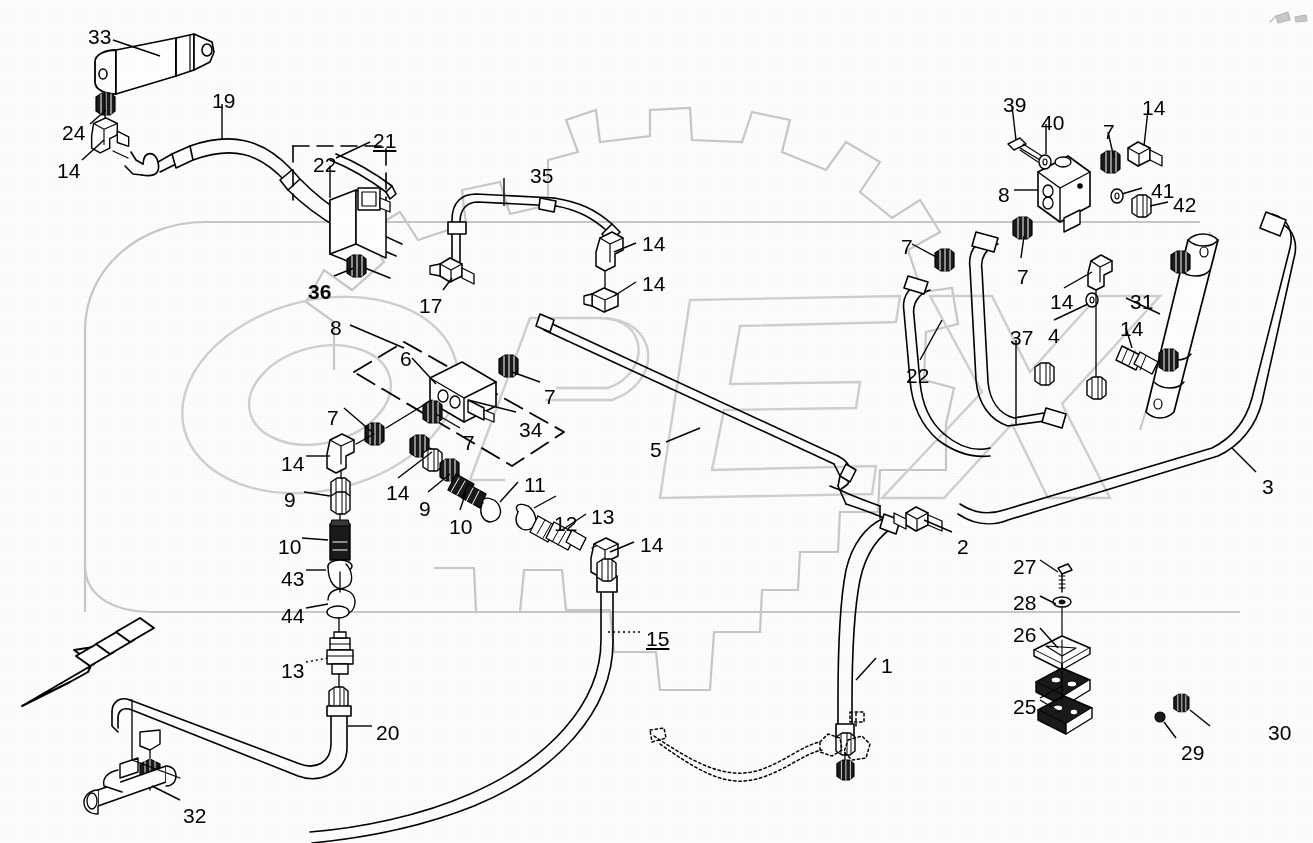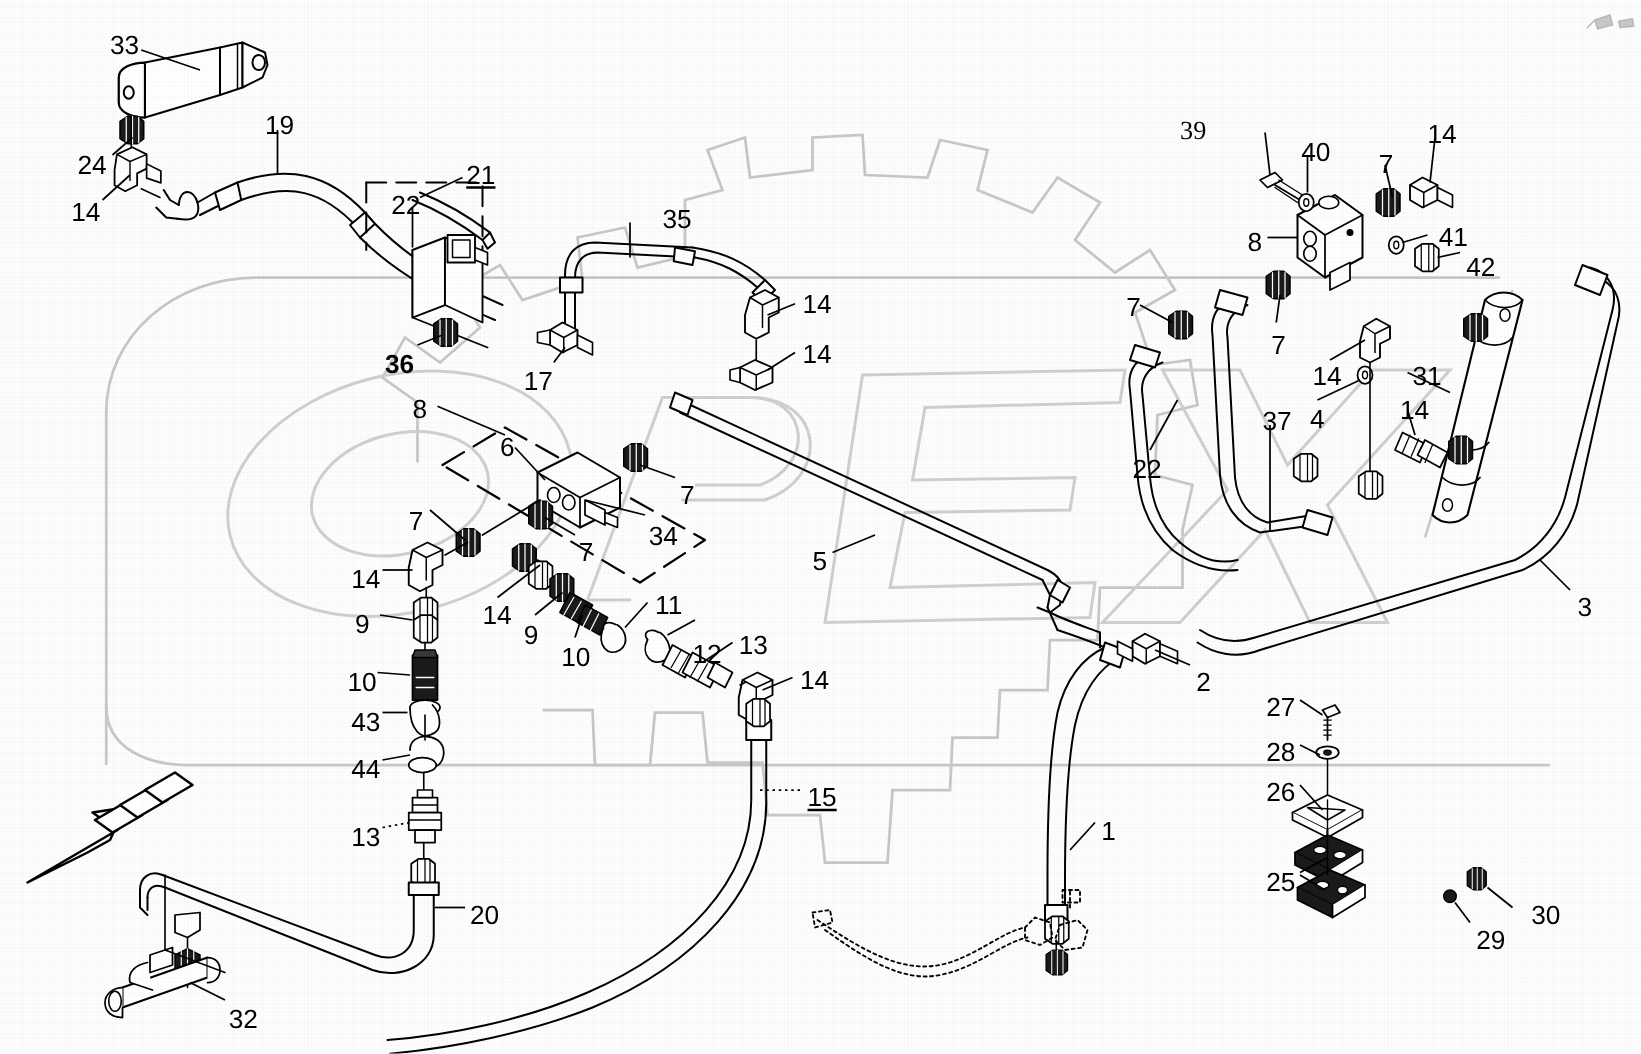--- a/index.html
+++ b/index.html
@@ -580,37 +580,37 @@
       <div class="lbl" style="left: 640px; top: 534px;">14</div>
       <div class="lbl" style="left: 281px; top: 568px;">43</div>
       <div class="lbl" style="left: 281px; top: 605px;">44</div>
       <div class="lbl" style="left: 281px; top: 660px;">13</div>
       <div class="lbl" style="left: 376px; top: 722px;">20</div>
       <div class="lbl" style="left: 183px; top: 805px;">32</div>
       <div class="lbl" style="left: 646px; top: 628px; text-decoration: underline;">15</div>
       <div class="lbl" style="left: 650px; top: 439px;">5</div>
       <div class="lbl" style="left: 881px; top: 655px;">1</div>
       <div class="lbl" style="left: 957px; top: 536px;">2</div>
-      <div class="lbl" style="left: 944px; top: 94px; font-family: Liberation Serif, serif;">39</div>
+      <div class="lbl" style="left: 1003px; top: 94px;">39</div>
       <div class="lbl" style="left: 1041px; top: 112px;">40</div>
       <div class="lbl" style="left: 1103px; top: 121px;">7</div>
       <div class="lbl" style="left: 1142px; top: 97px;">14</div>
       <div class="lbl" style="left: 998px; top: 184px;">8</div>
       <div class="lbl" style="left: 1107px; top: 180px; margin-left: 44px;">41</div>
-      <div class="lbl" style="left: 1173px; top: 204px;">42</div>
+      <div class="lbl" style="left: 1173px; top: 194px;">42</div>
       <div class="lbl" style="left: 901px; top: 236px;">7</div>
       <div class="lbl" style="left: 1017px; top: 266px;">7</div>
       <div class="lbl" style="left: 1050px; top: 291px;">14</div>
       <div class="lbl" style="left: 1130px; top: 291px;">31</div>
       <div class="lbl" style="left: 1048px; top: 325px;">4</div>
       <div class="lbl" style="left: 1120px; top: 318px;">14</div>
       <div class="lbl" style="left: 1010px; top: 327px;">37</div>
       <div class="lbl" style="left: 906px; top: 365px;">22</div>
       <div class="lbl" style="left: 1262px; top: 476px;">3</div>
       <div class="lbl" style="left: 1013px; top: 556px;">27</div>
       <div class="lbl" style="left: 1013px; top: 592px;">28</div>
       <div class="lbl" style="left: 1013px; top: 624px;">26</div>
       <div class="lbl" style="left: 1013px; top: 696px;">25</div>
       <div class="lbl" style="left: 1181px; top: 742px;">29</div>
-      <div class="lbl" style="left: 1225px; top: 722px;">30</div>
+      <div class="lbl" style="left: 1268px; top: 722px;">30</div>
     </div>
 
 </div>
 
 </body></html>

